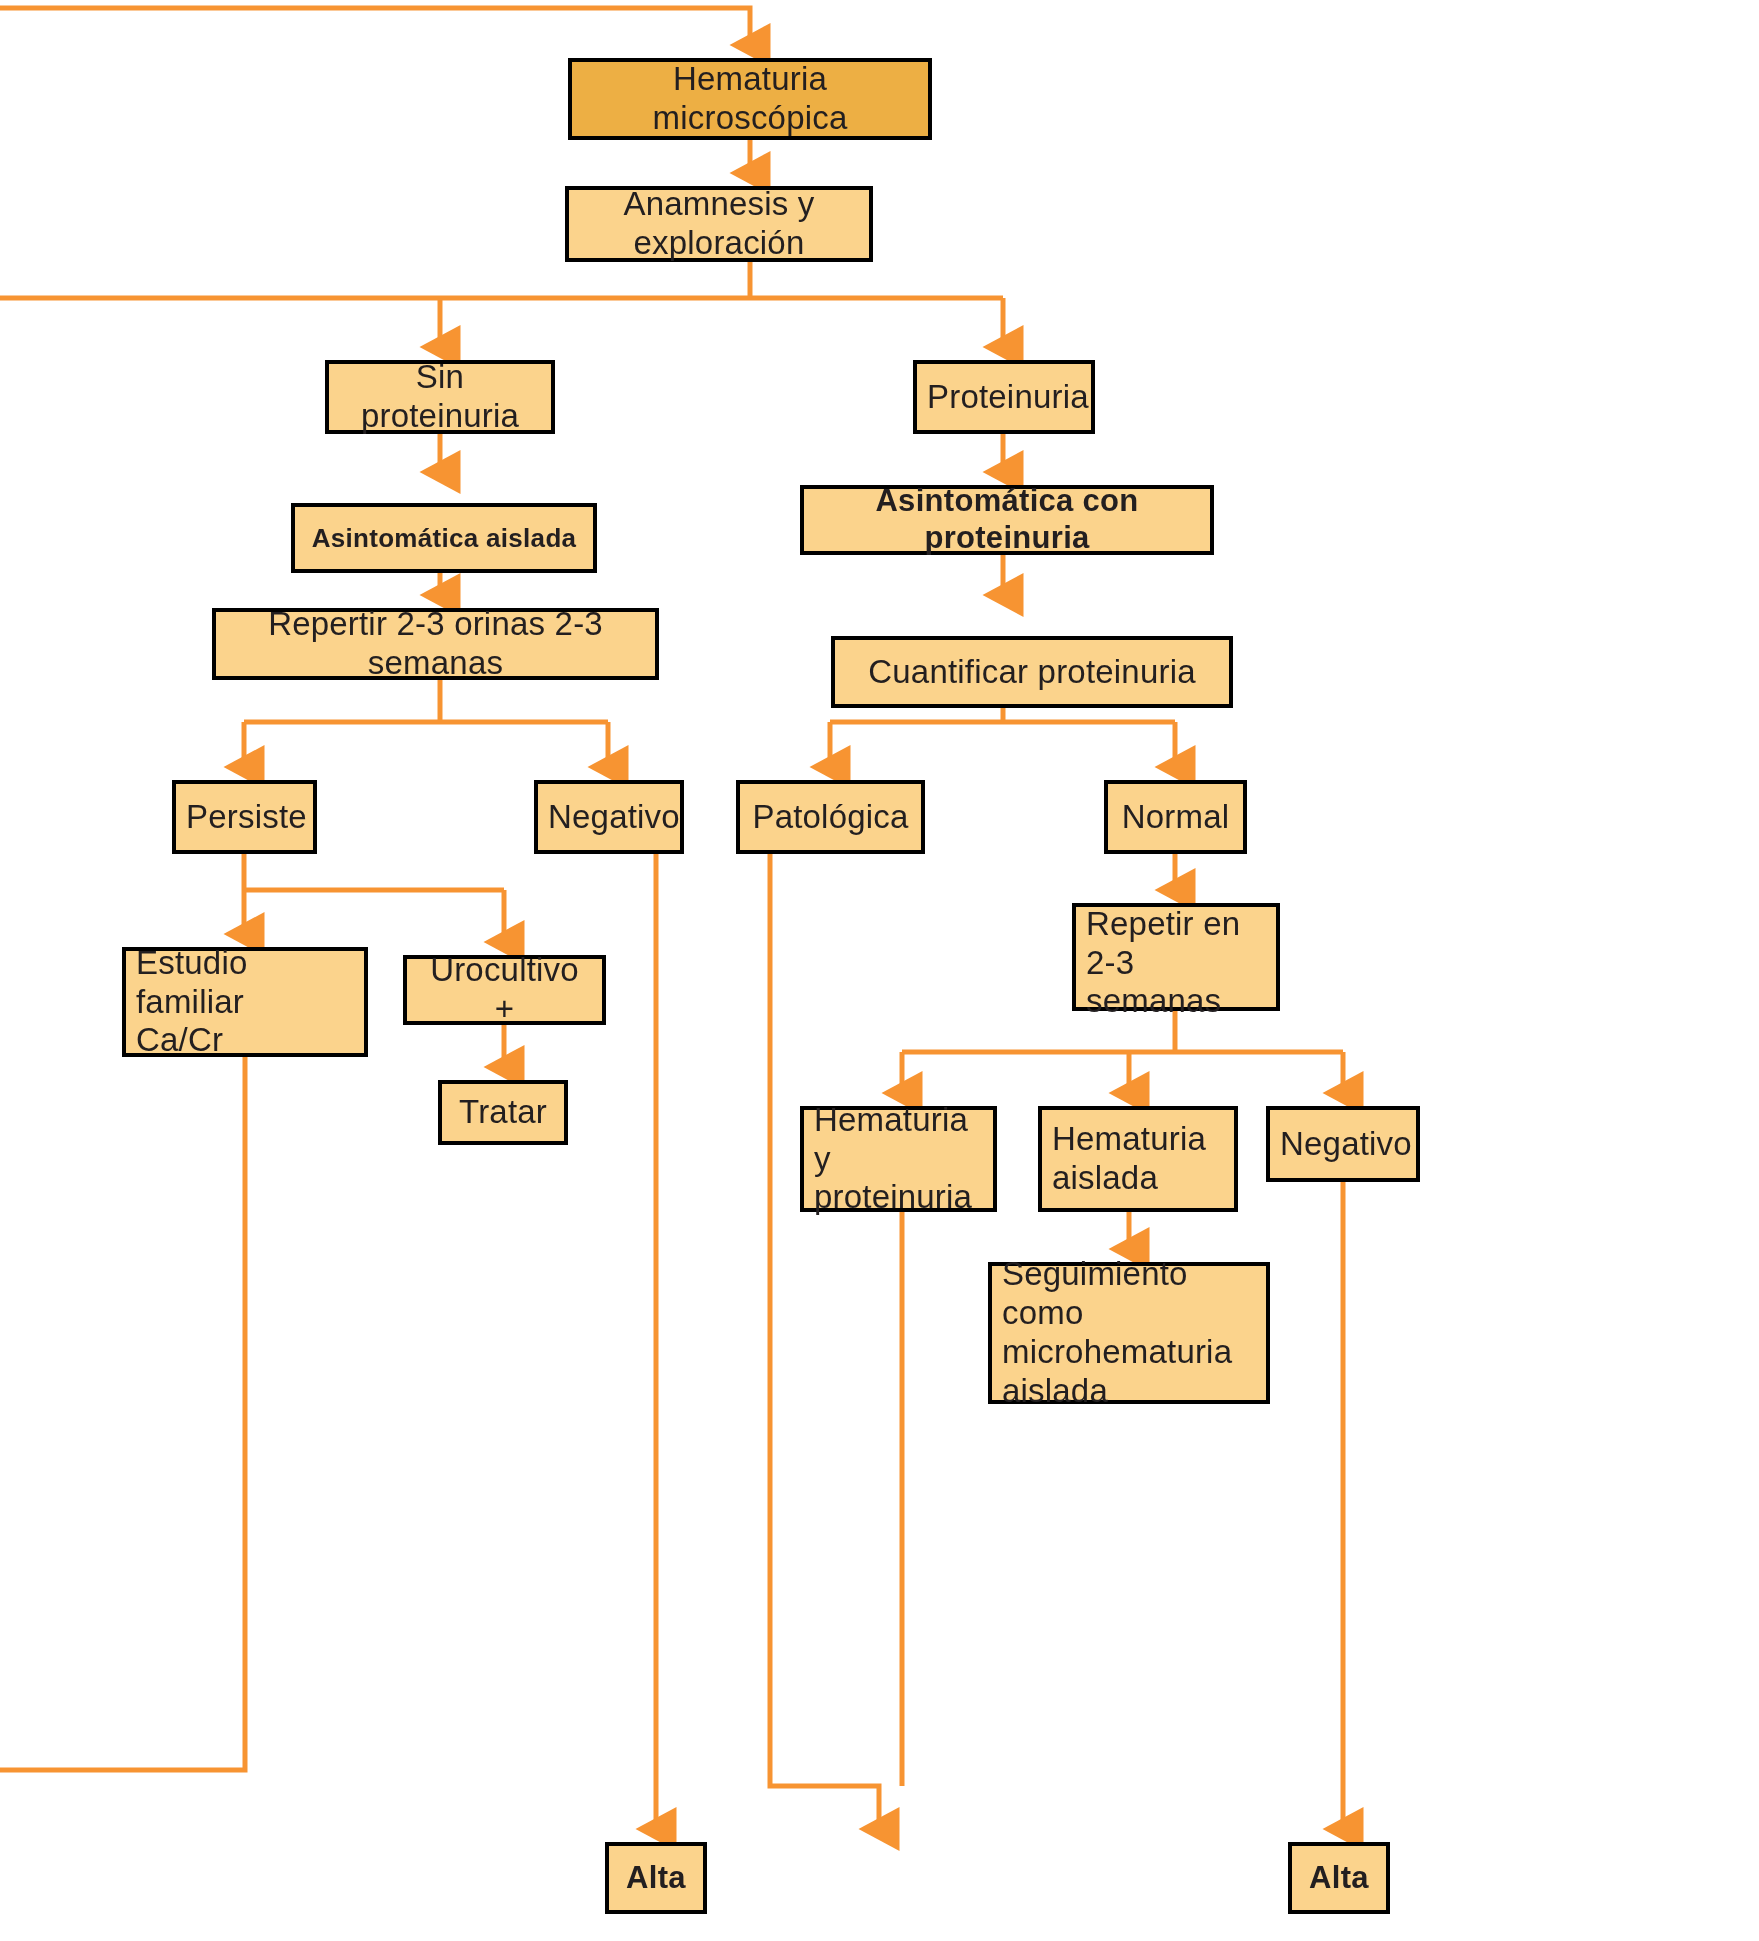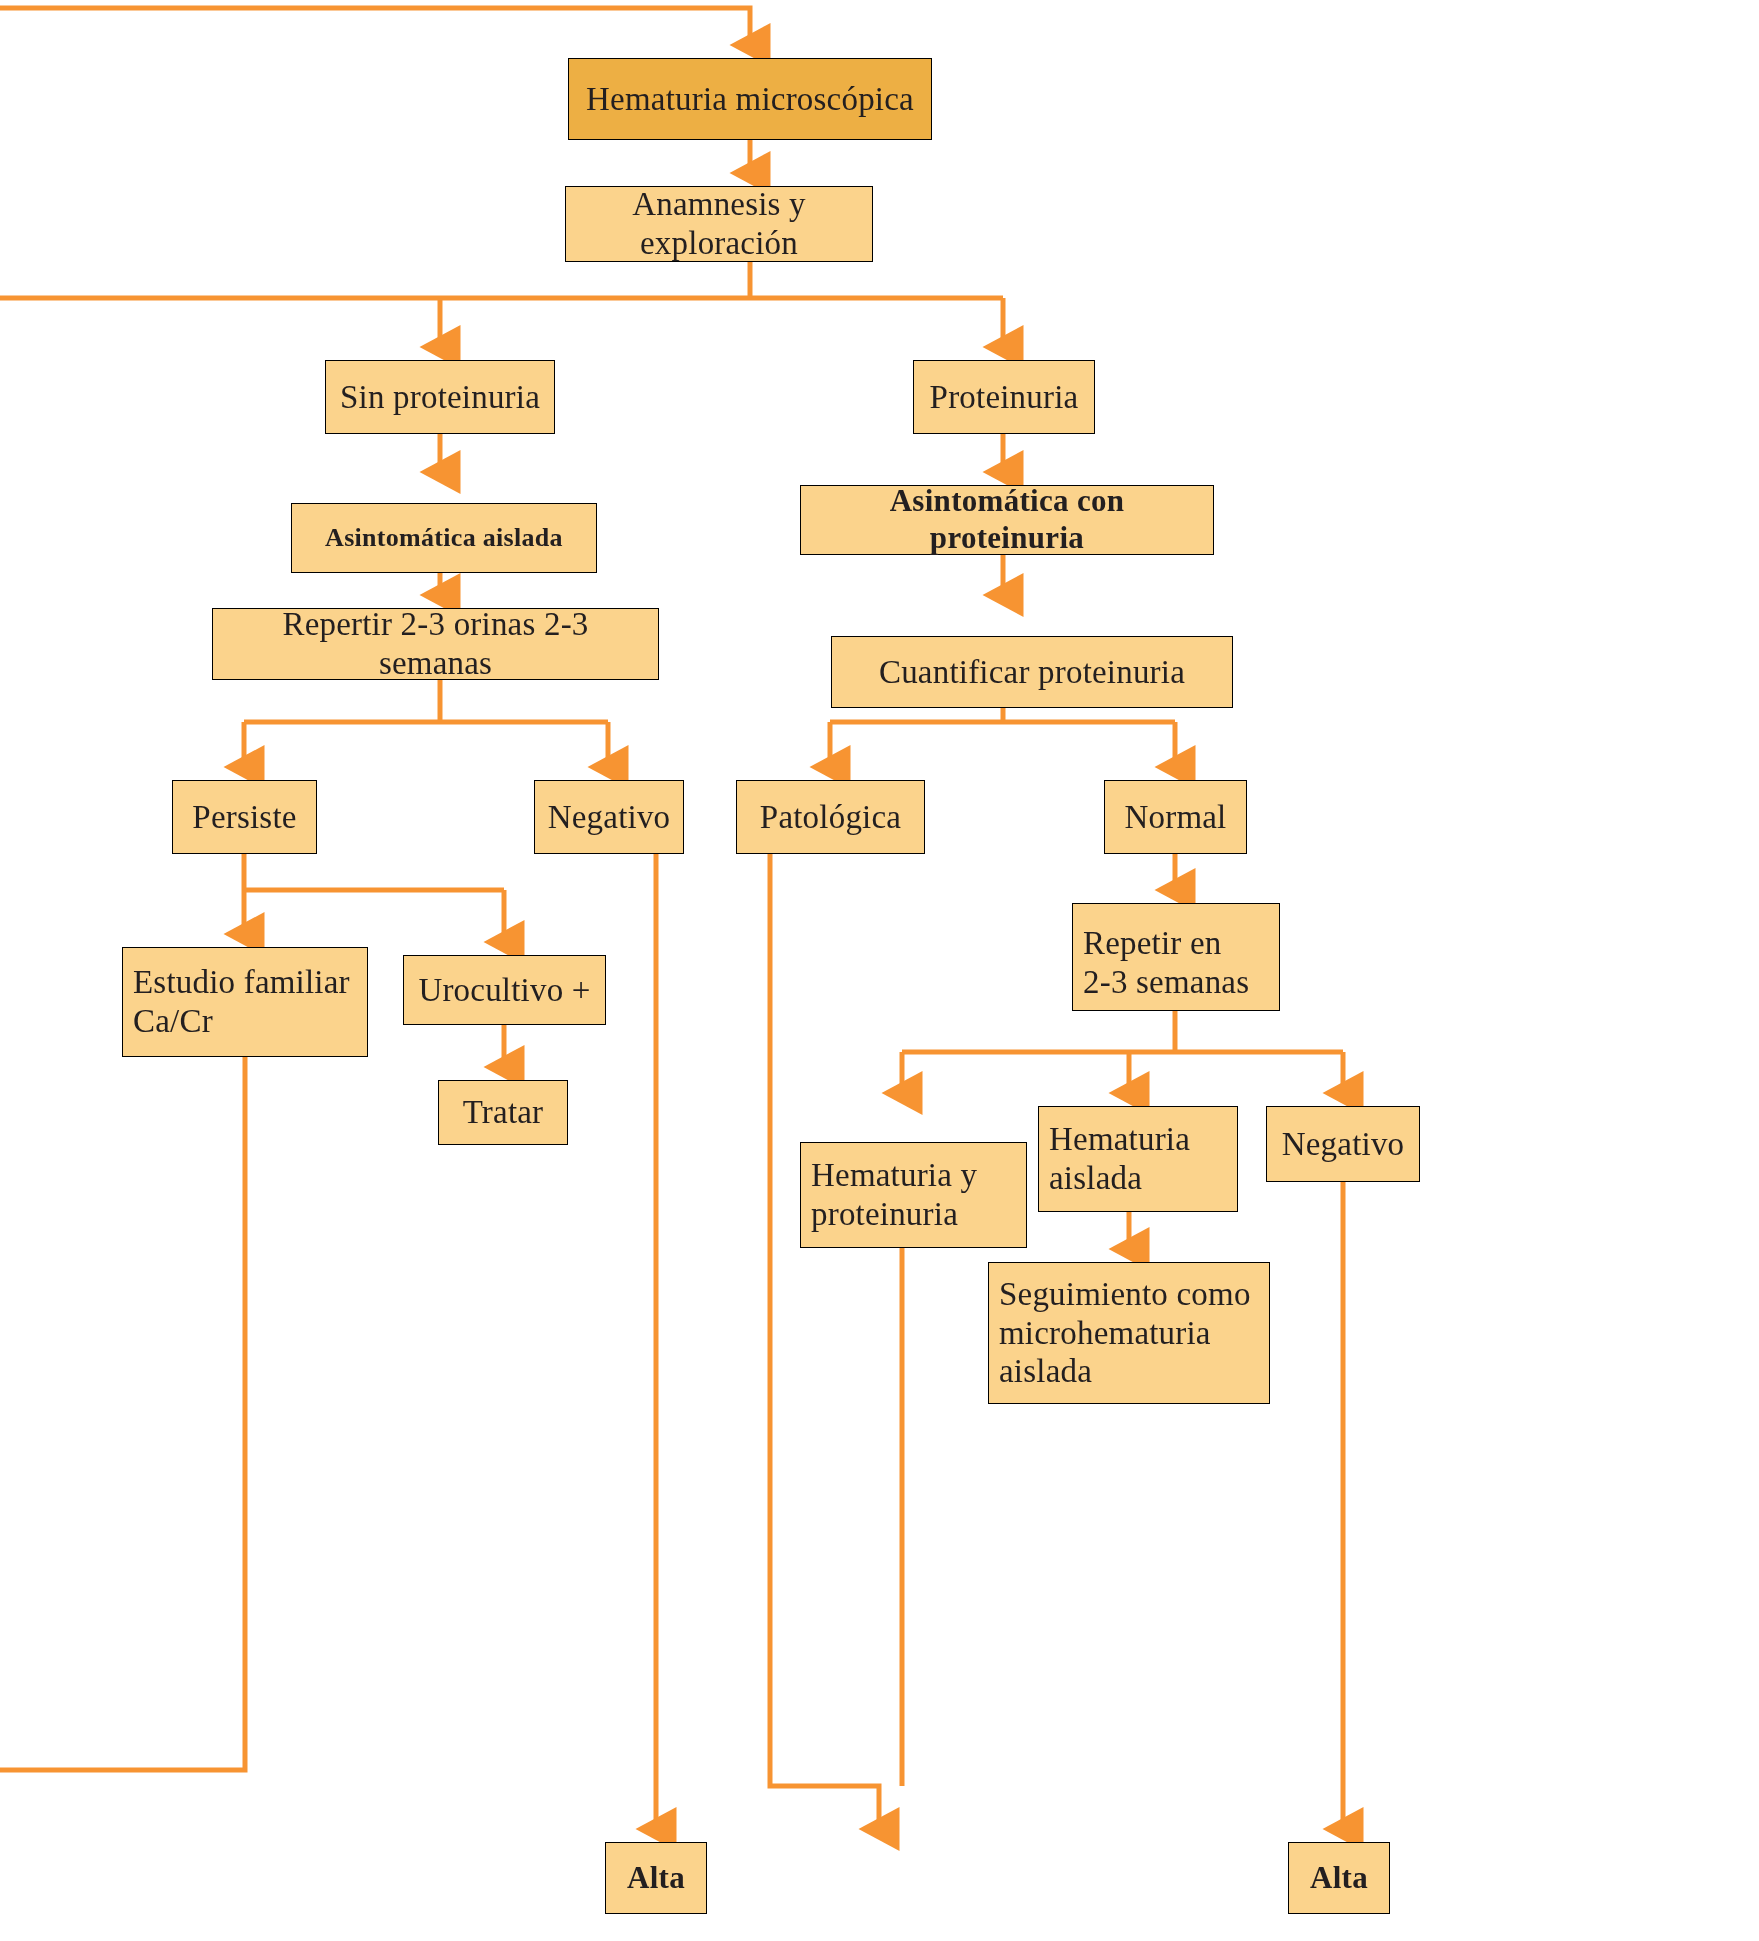--- a/index.html
+++ b/index.html
@@ -21,33 +21,32 @@
     position: absolute;
     left: 0;
     top: 0;
     width: 1759px;
     height: 1941px;
     pointer-events: none;
   }
   .node {
     position: absolute;
     box-sizing: border-box;
-    border: 1px solid #000000;
+    border: 4px solid #000000;
     background: #FBD38C;
     color: #231F20;
     display: flex;
     align-items: center;
     justify-content: center;
     text-align: center;
     line-height: 1.18;
     padding: 12px 10px;
     font-size: 33px;
     font-weight: 400;
     letter-spacing: 0.2px;
-    font-family: Liberation Serif, serif;
   }
   .node.dark {
     background: #EDAF44;
   }
   .node.bold {
     font-weight: bold;
     letter-spacing: 0.3px;
   }
   .node.left {
     justify-content: flex-start;
@@ -187,21 +186,21 @@
 
   <div class="node left" style="left:122px;top:947px;width:246px;height:110px;">
     <span class="label" style="white-space:pre-line;">Estudio familiar
 Ca/Cr</span>
   </div>
 
   <div class="node" style="left:438px;top:1080px;width:130px;height:65px;">
     <span class="label">Tratar</span>
   </div>
 
-  <div class="node left" style="left:800px;top:1106px;width:227px;height:106px;margin-top:36px;">
+  <div class="node left" style="left:800px;top:1106px;width:197px;height:106px;">
     <span class="label" style="white-space:pre-line;">Hematuria y
 proteinuria</span>
   </div>
 
   <div class="node left" style="left:1038px;top:1106px;width:200px;height:106px;">
     <span class="label" style="white-space:pre-line;">Hematuria
 aislada</span>
   </div>
 
   <div class="node" style="left:1266px;top:1106px;width:154px;height:76px;">

